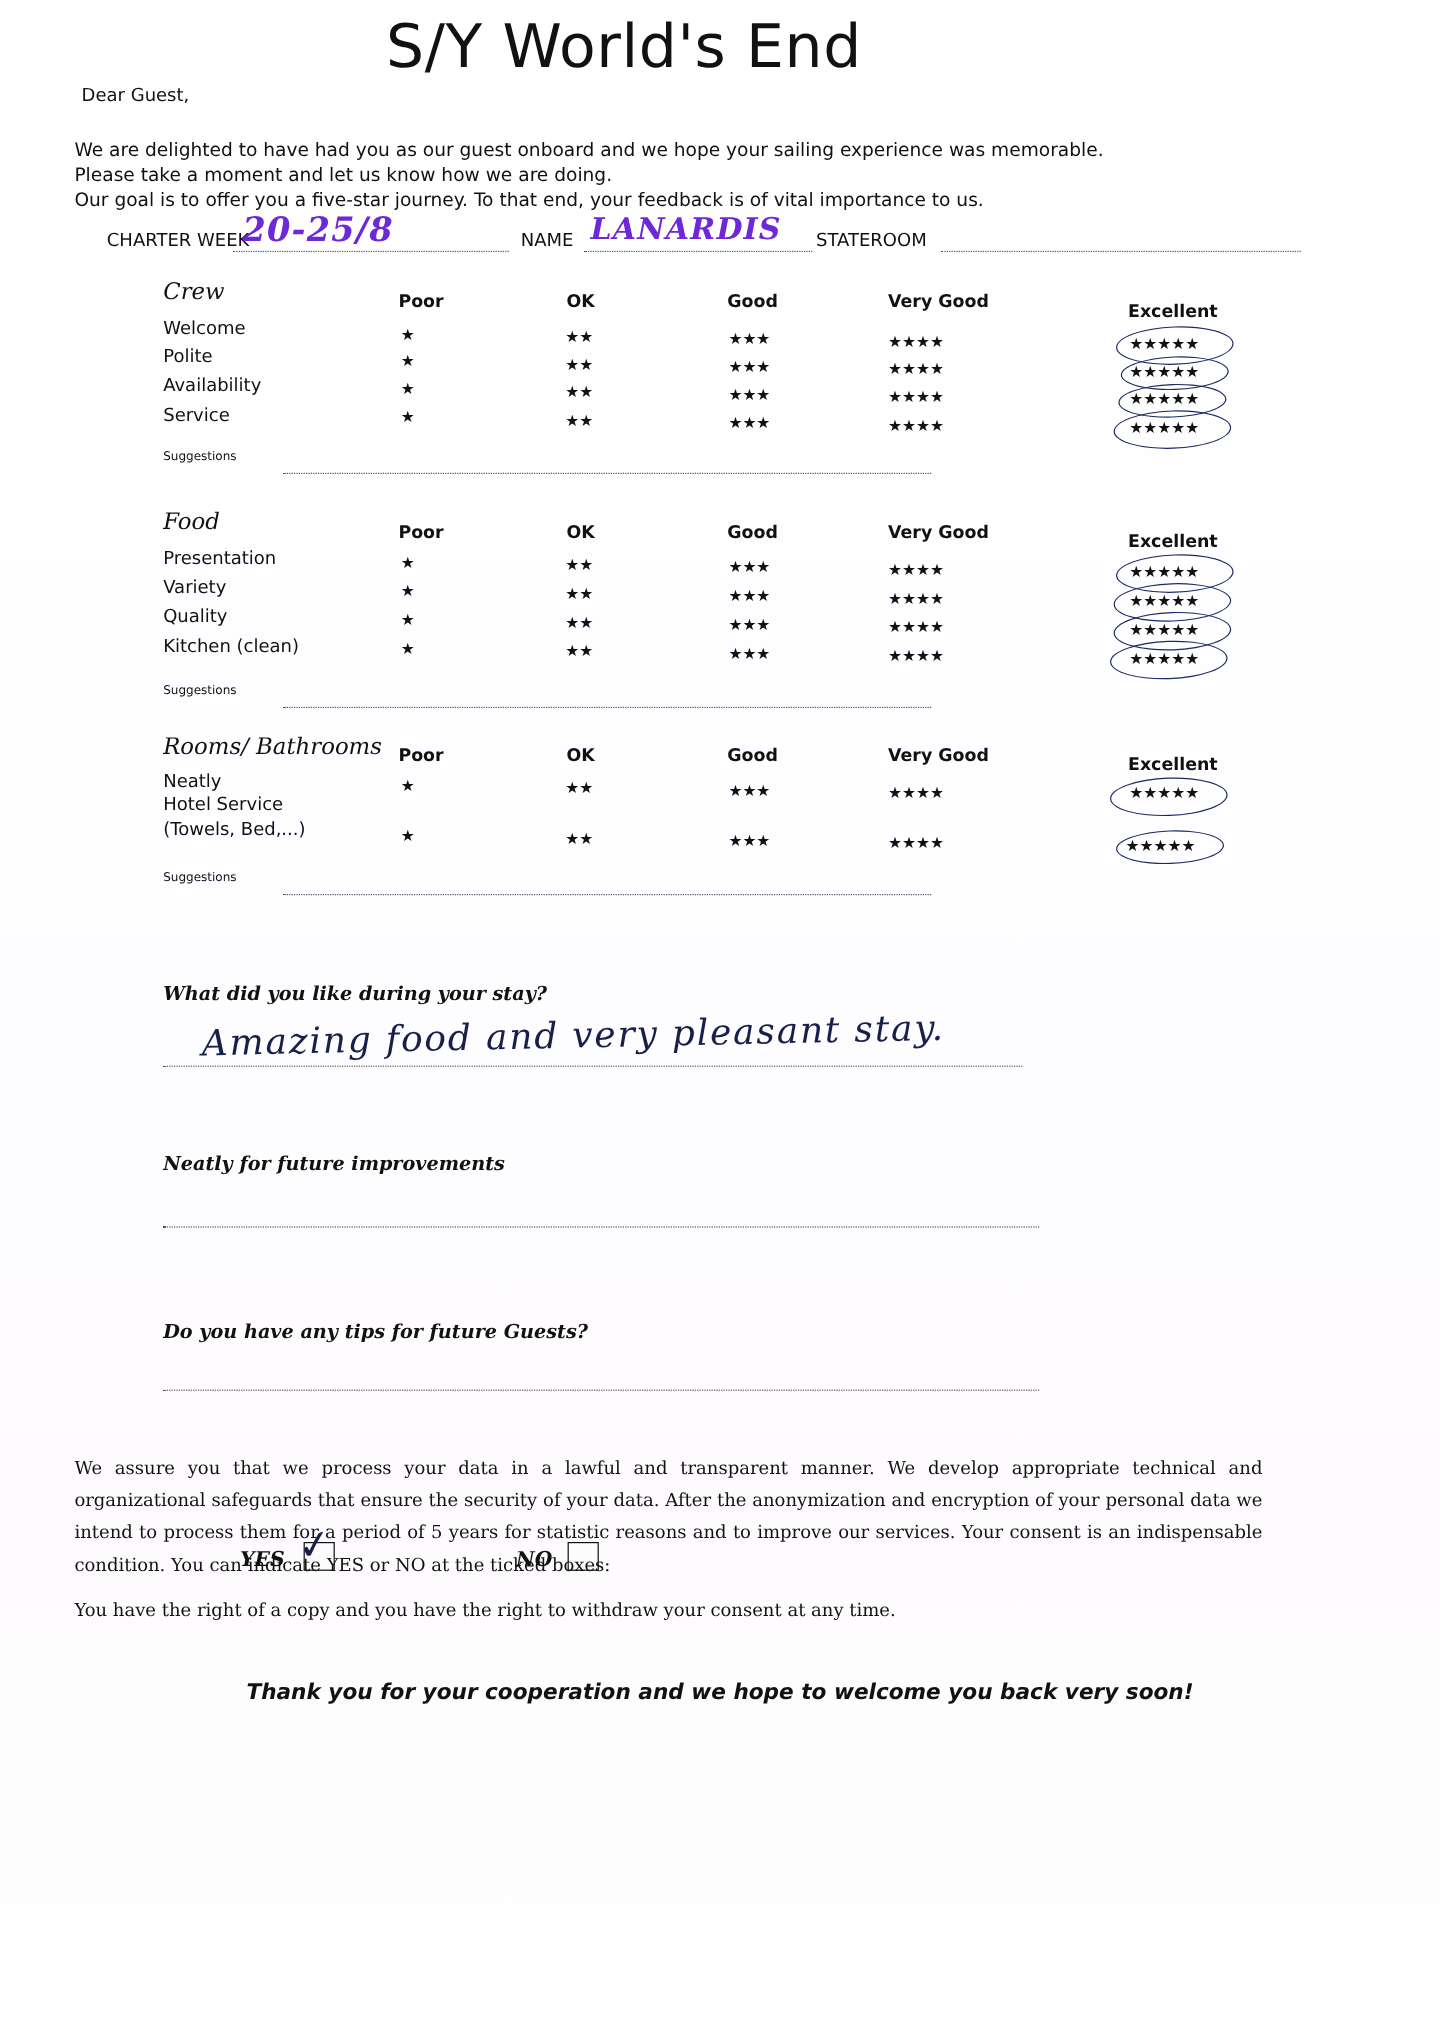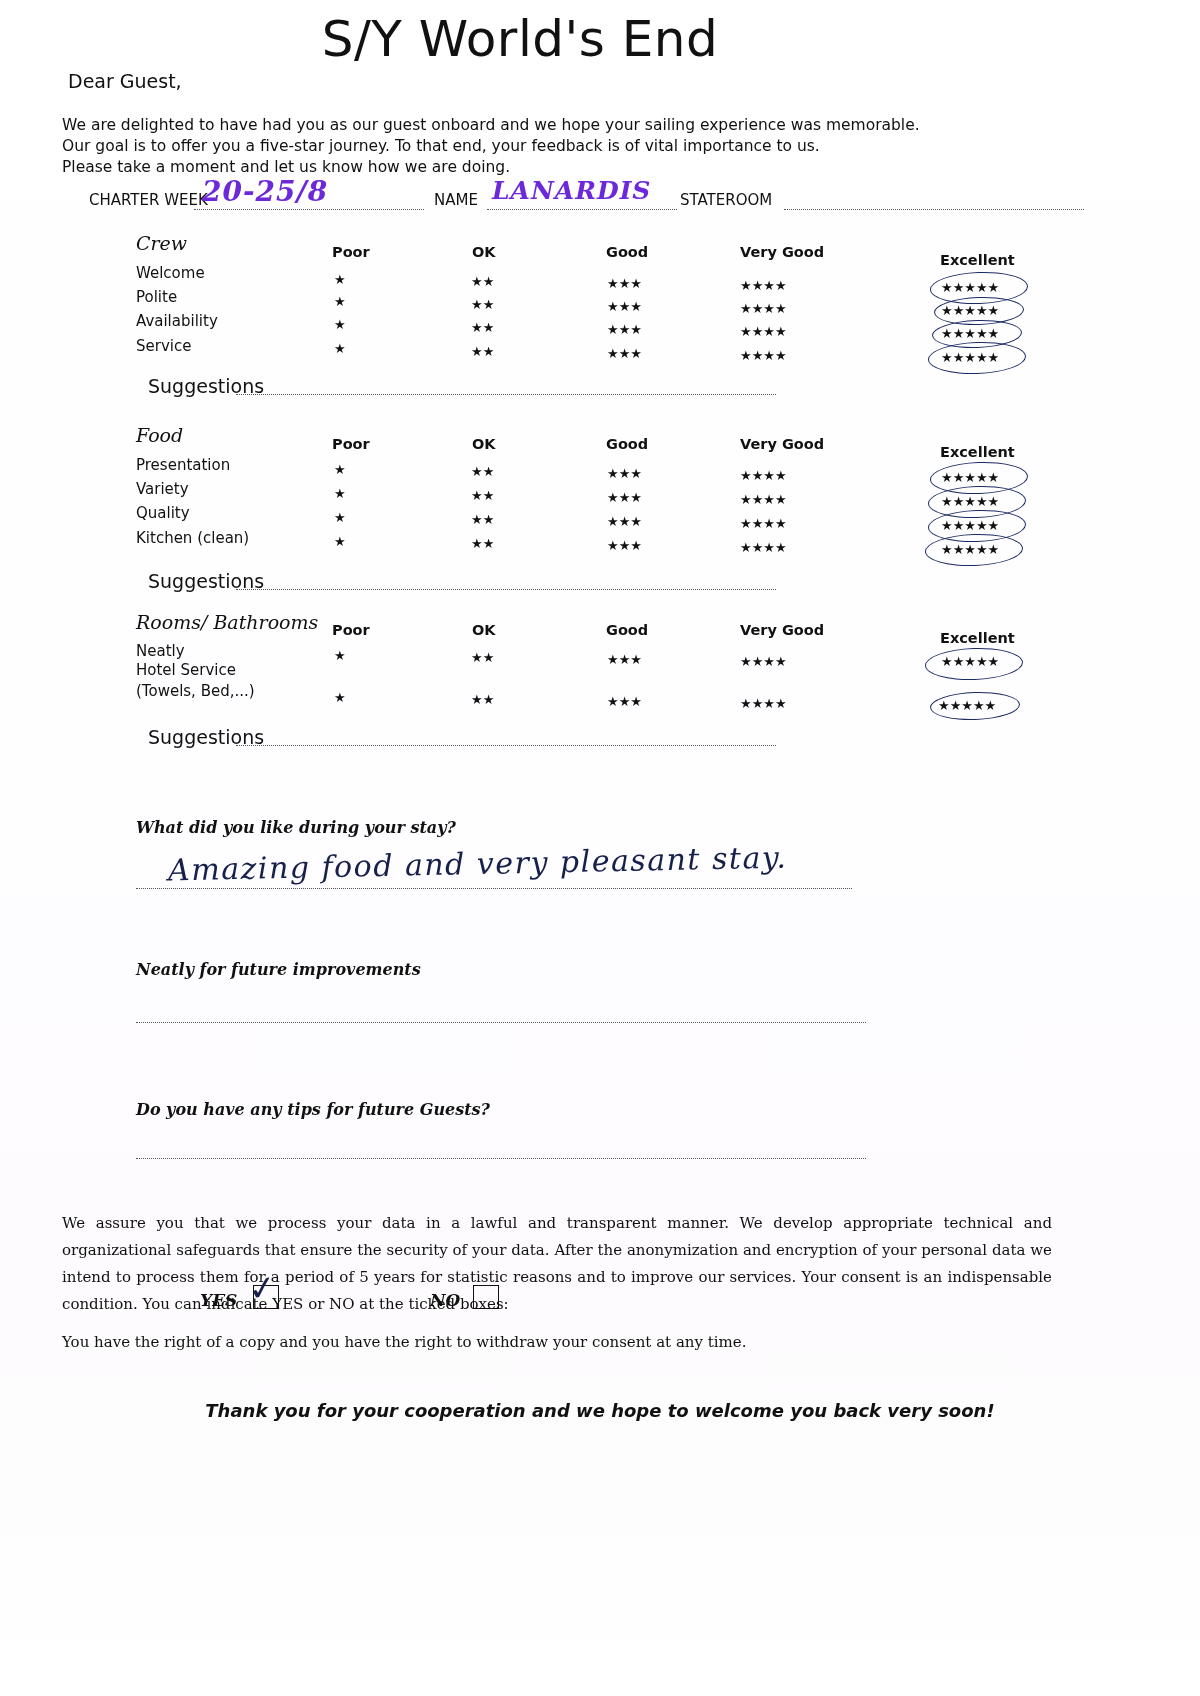--- a/index.html
+++ b/index.html
@@ -33,21 +33,21 @@
     text-align: center;
     font-size: 50px;
     font-weight: 400;
     letter-spacing: 0.5px;
     font-family: "DejaVu Sans", sans-serif;
   }
   .dear {
     position: absolute;
     top: 70px;
     left: 68px;
-    font-size: 19px;
+    font-size: 15px;
     font-family: "DejaVu Sans", sans-serif;
   }
   .intro {
     position: absolute;
     top: 115px;
     left: 62px;
     width: 830px;
     font-size: 15.5px;
     line-height: 21px;
     font-family: "DejaVu Sans", sans-serif;
@@ -100,22 +100,22 @@
   }
   .stars {
     position: absolute;
     font-size: 13px;
     letter-spacing: 0px;
     color: #111;
     font-family: "DejaVu Sans", sans-serif;
   }
   .sugg {
     position: absolute;
-    left: 148px;
-    font-size: 19px;
+    left: 136px;
+    font-size: 10px;
     font-family: "DejaVu Sans", sans-serif;
   }
 
   
   .circ {
     position: absolute;
     width: 96px;
     height: 30px;
     border: 1.6px solid #1b2a63;
     border-radius: 50%;
@@ -197,22 +197,22 @@
 
 <div class="page">
   <div class="paper-tint"></div>
 
   <div class="title">S/Y World's End</div>
 
   <div class="dear">Dear Guest,</div>
 
   <div class="intro">
     <div>We are delighted to have had you as our guest onboard and we hope your sailing experience was memorable.</div>
+    <div>Please take a moment and let us know how we are doing.</div>
     <div>Our goal is to offer you a five-star journey. To that end, your feedback is of vital importance to us.</div>
-    <div>Please take a moment and let us know how we are doing.</div>
   </div>
 
   <div class="charterline">
     <span class="lbl" style="left:0;margin-left:27px;">CHARTER WEEK</span>
     <span class="hw" style="position:absolute; left:140px; top:-10px; font-size:28px;">20-25/8</span>
     <span class="dotline" style="left:132px; top:24px; width:230px;"></span>
 
     <span class="lbl" style="left:372px;">NAME</span>
     <span class="hw" style="position:absolute; left:430px; top:-9px; font-size:25px;">LANARDIS</span>
     <span class="dotline" style="left:425px; top:24px; width:190px;"></span>

